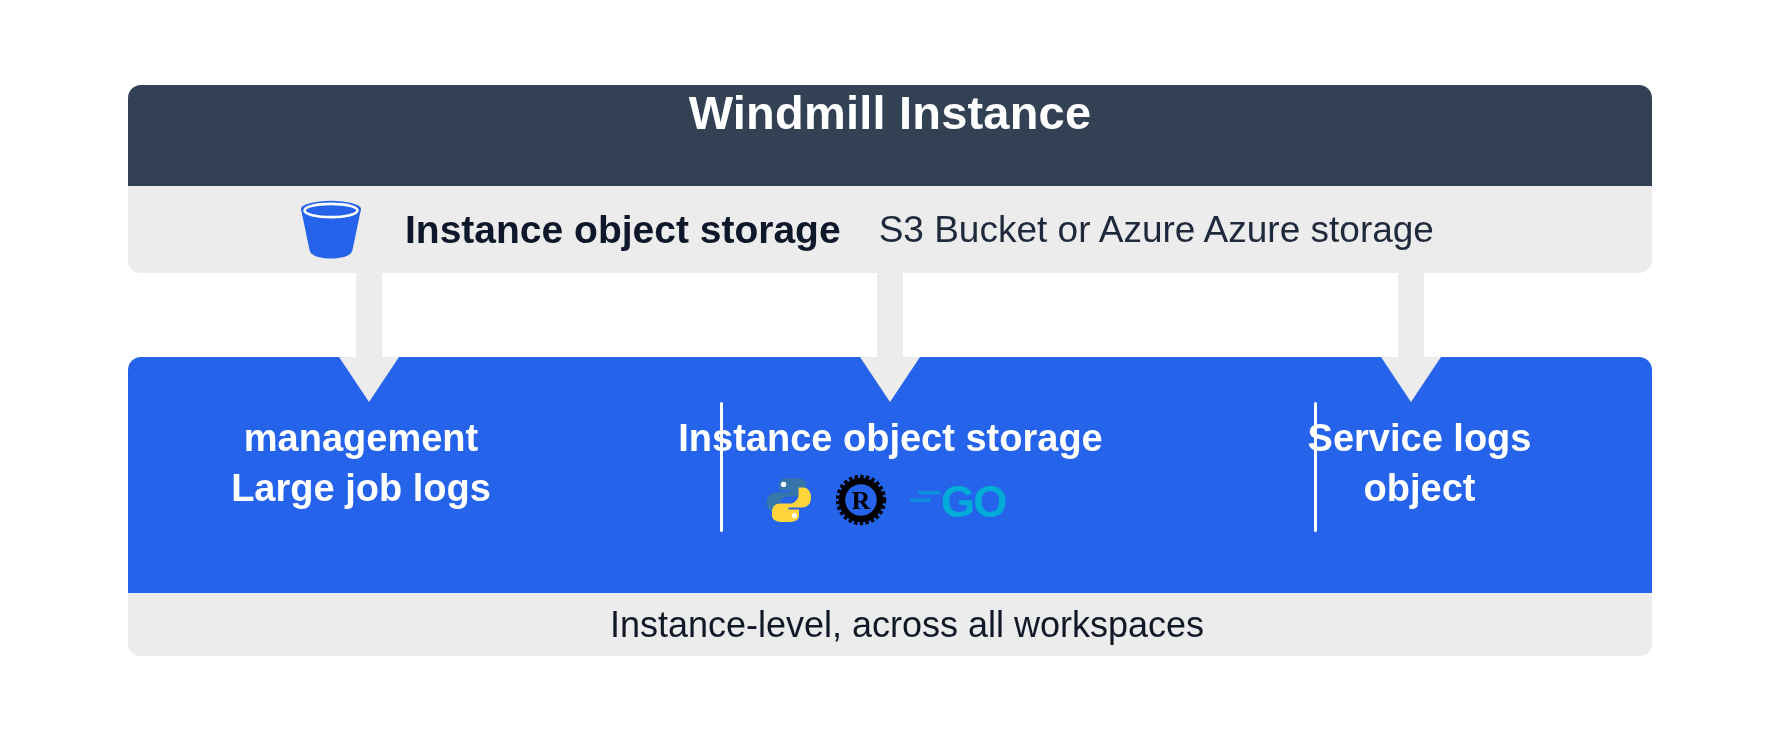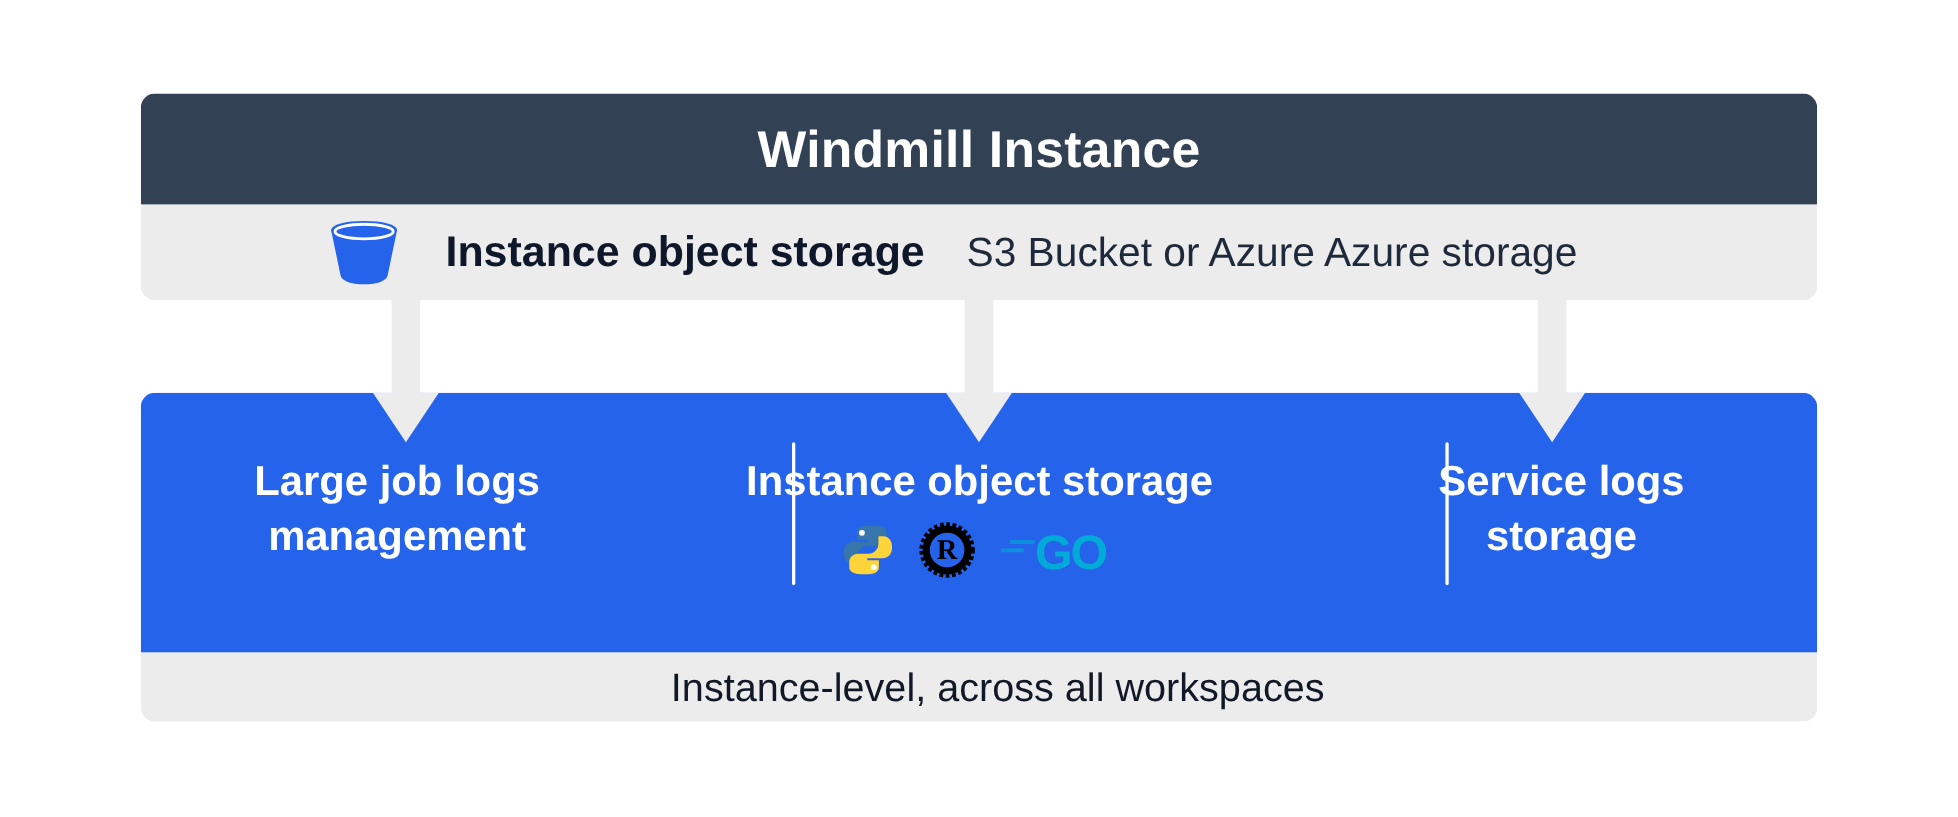--- a/index.html
+++ b/index.html
@@ -17,21 +17,21 @@
   .top-block {
     position: absolute;
     left: 128px; top: 85px;
     width: 1524px; height: 188px;
     border-radius: 13px;
     overflow: hidden;
   }
   .header {
     height: 101px;
     background: #334155;
-    display: flex; align-items: center; justify-content: center;
+    display: flex; justify-content: center;
   }
   .header-title {
     color: #ffffff;
     font-size: 47px;
     font-weight: 700;
     letter-spacing: 0.2px;
   }
   .subrow {
     height: 87px;
     background: #ececec;
@@ -149,22 +149,22 @@
   </svg>
   <svg class="arrow arrow-3" viewBox="0 0 64 132" aria-hidden="true">
     <rect x="19" y="0" width="26" height="86" fill="#ececec"></rect>
     <polygon points="2,85 62,85 32,130" fill="#ececec"></polygon>
   </svg>
 
   <div class="bottom-block">
     <div class="blue-area">
 
       <div class="use-col col-1">
+        <div class="use-line">management</div>
         <div class="use-line">Large job logs</div>
-        <div class="use-line">management</div>
       </div>
 
       <div class="col-divider divider-1"></div>
 
       <div class="use-col col-2">
         <div class="use-line">Instance object storage</div>
         <div class="lang-icons">
 
           <svg width="48" height="48" viewBox="0 0 48 48" aria-hidden="true">
             <path fill="#3776ab" d="M23.8 2 C17.5 2 14 4.3 14 8.5 V14.6 H24.6 V16.6 H11 C5.5 16.6 2 20.2 2 26.5 C2 32.8 5.4 36.5 9.9 36.5 H14.4 V29.6 C14.4 24.6 18.4 20.5 23.4 20.5 H33 C37.5 20.5 41 17 41 12.6 V8.5 C41 4.3 36.9 2 30.6 2 Z"></path>
@@ -185,21 +185,21 @@
             <text x="32" y="43" font-family="Liberation Sans, sans-serif" font-size="44" font-weight="bold" letter-spacing="-2" fill="#00acd7">GO</text>
           </svg>
 
         </div>
       </div>
 
       <div class="col-divider divider-2"></div>
 
       <div class="use-col col-3">
         <div class="use-line">Service logs</div>
-        <div class="use-line">storage</div>
+        <div class="use-line">object</div>
       </div>
 
     </div>
     <div class="footer-band">
       <span class="footer-label">Instance-level, across all workspaces</span>
     </div>
   </div>
 
 </div>
 

